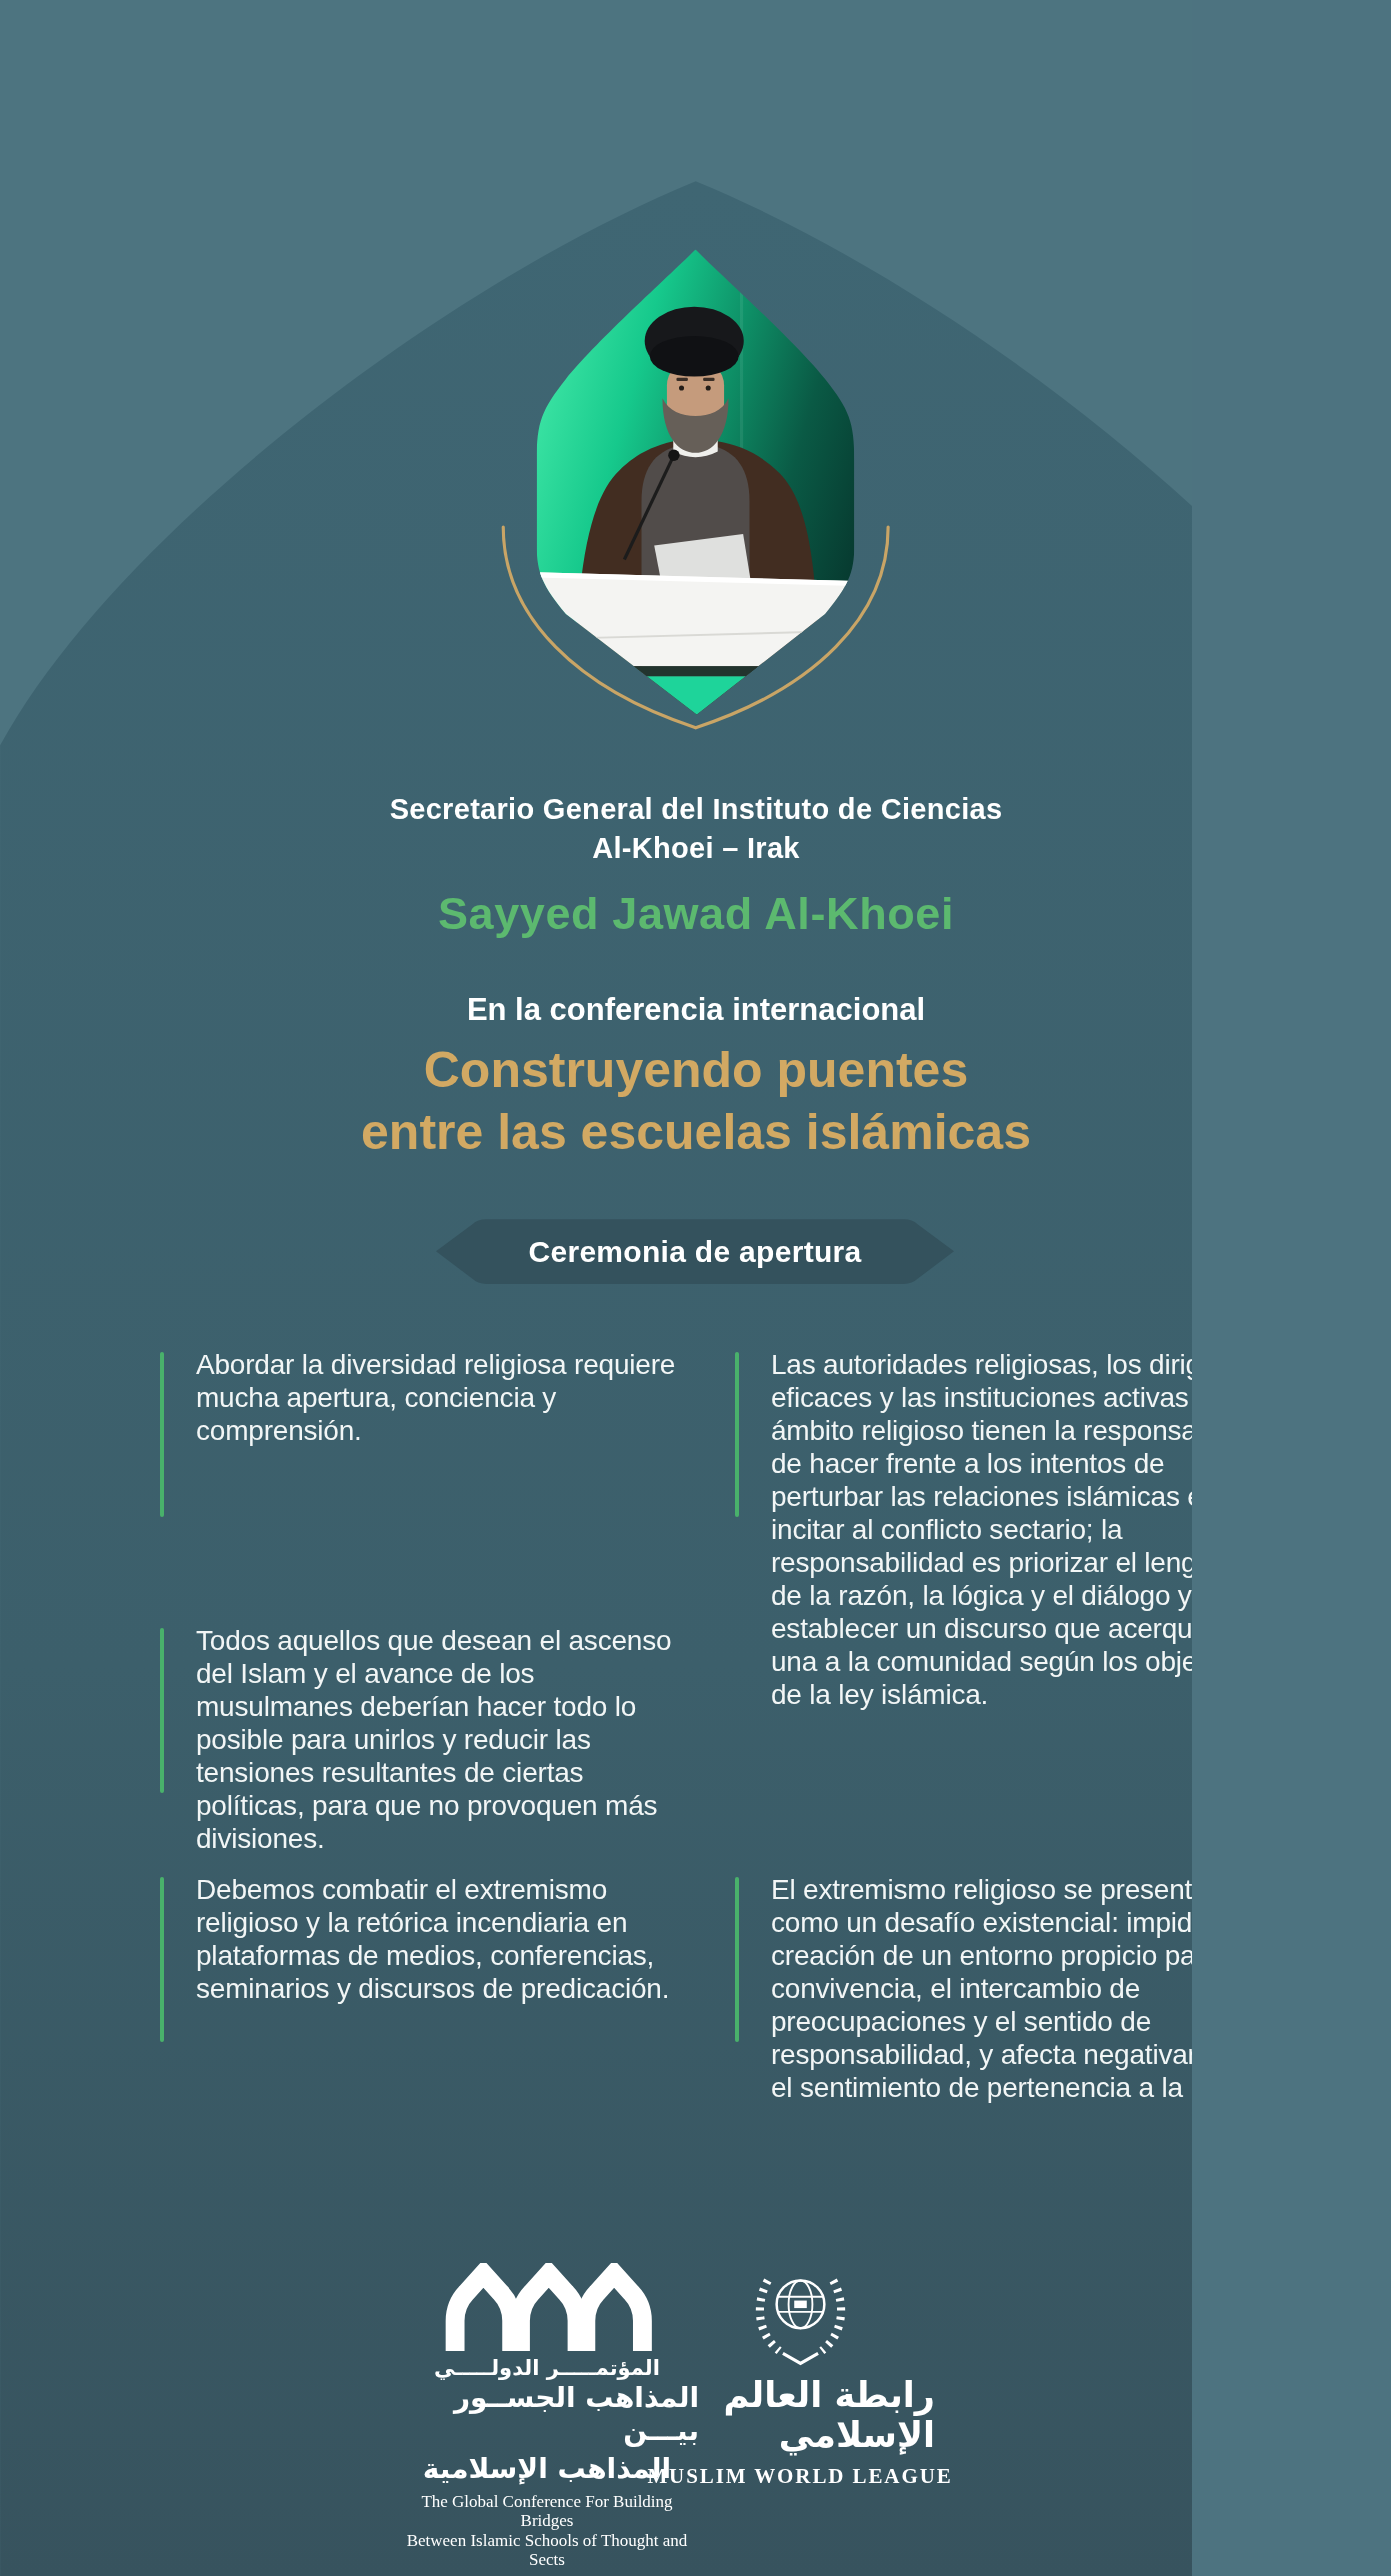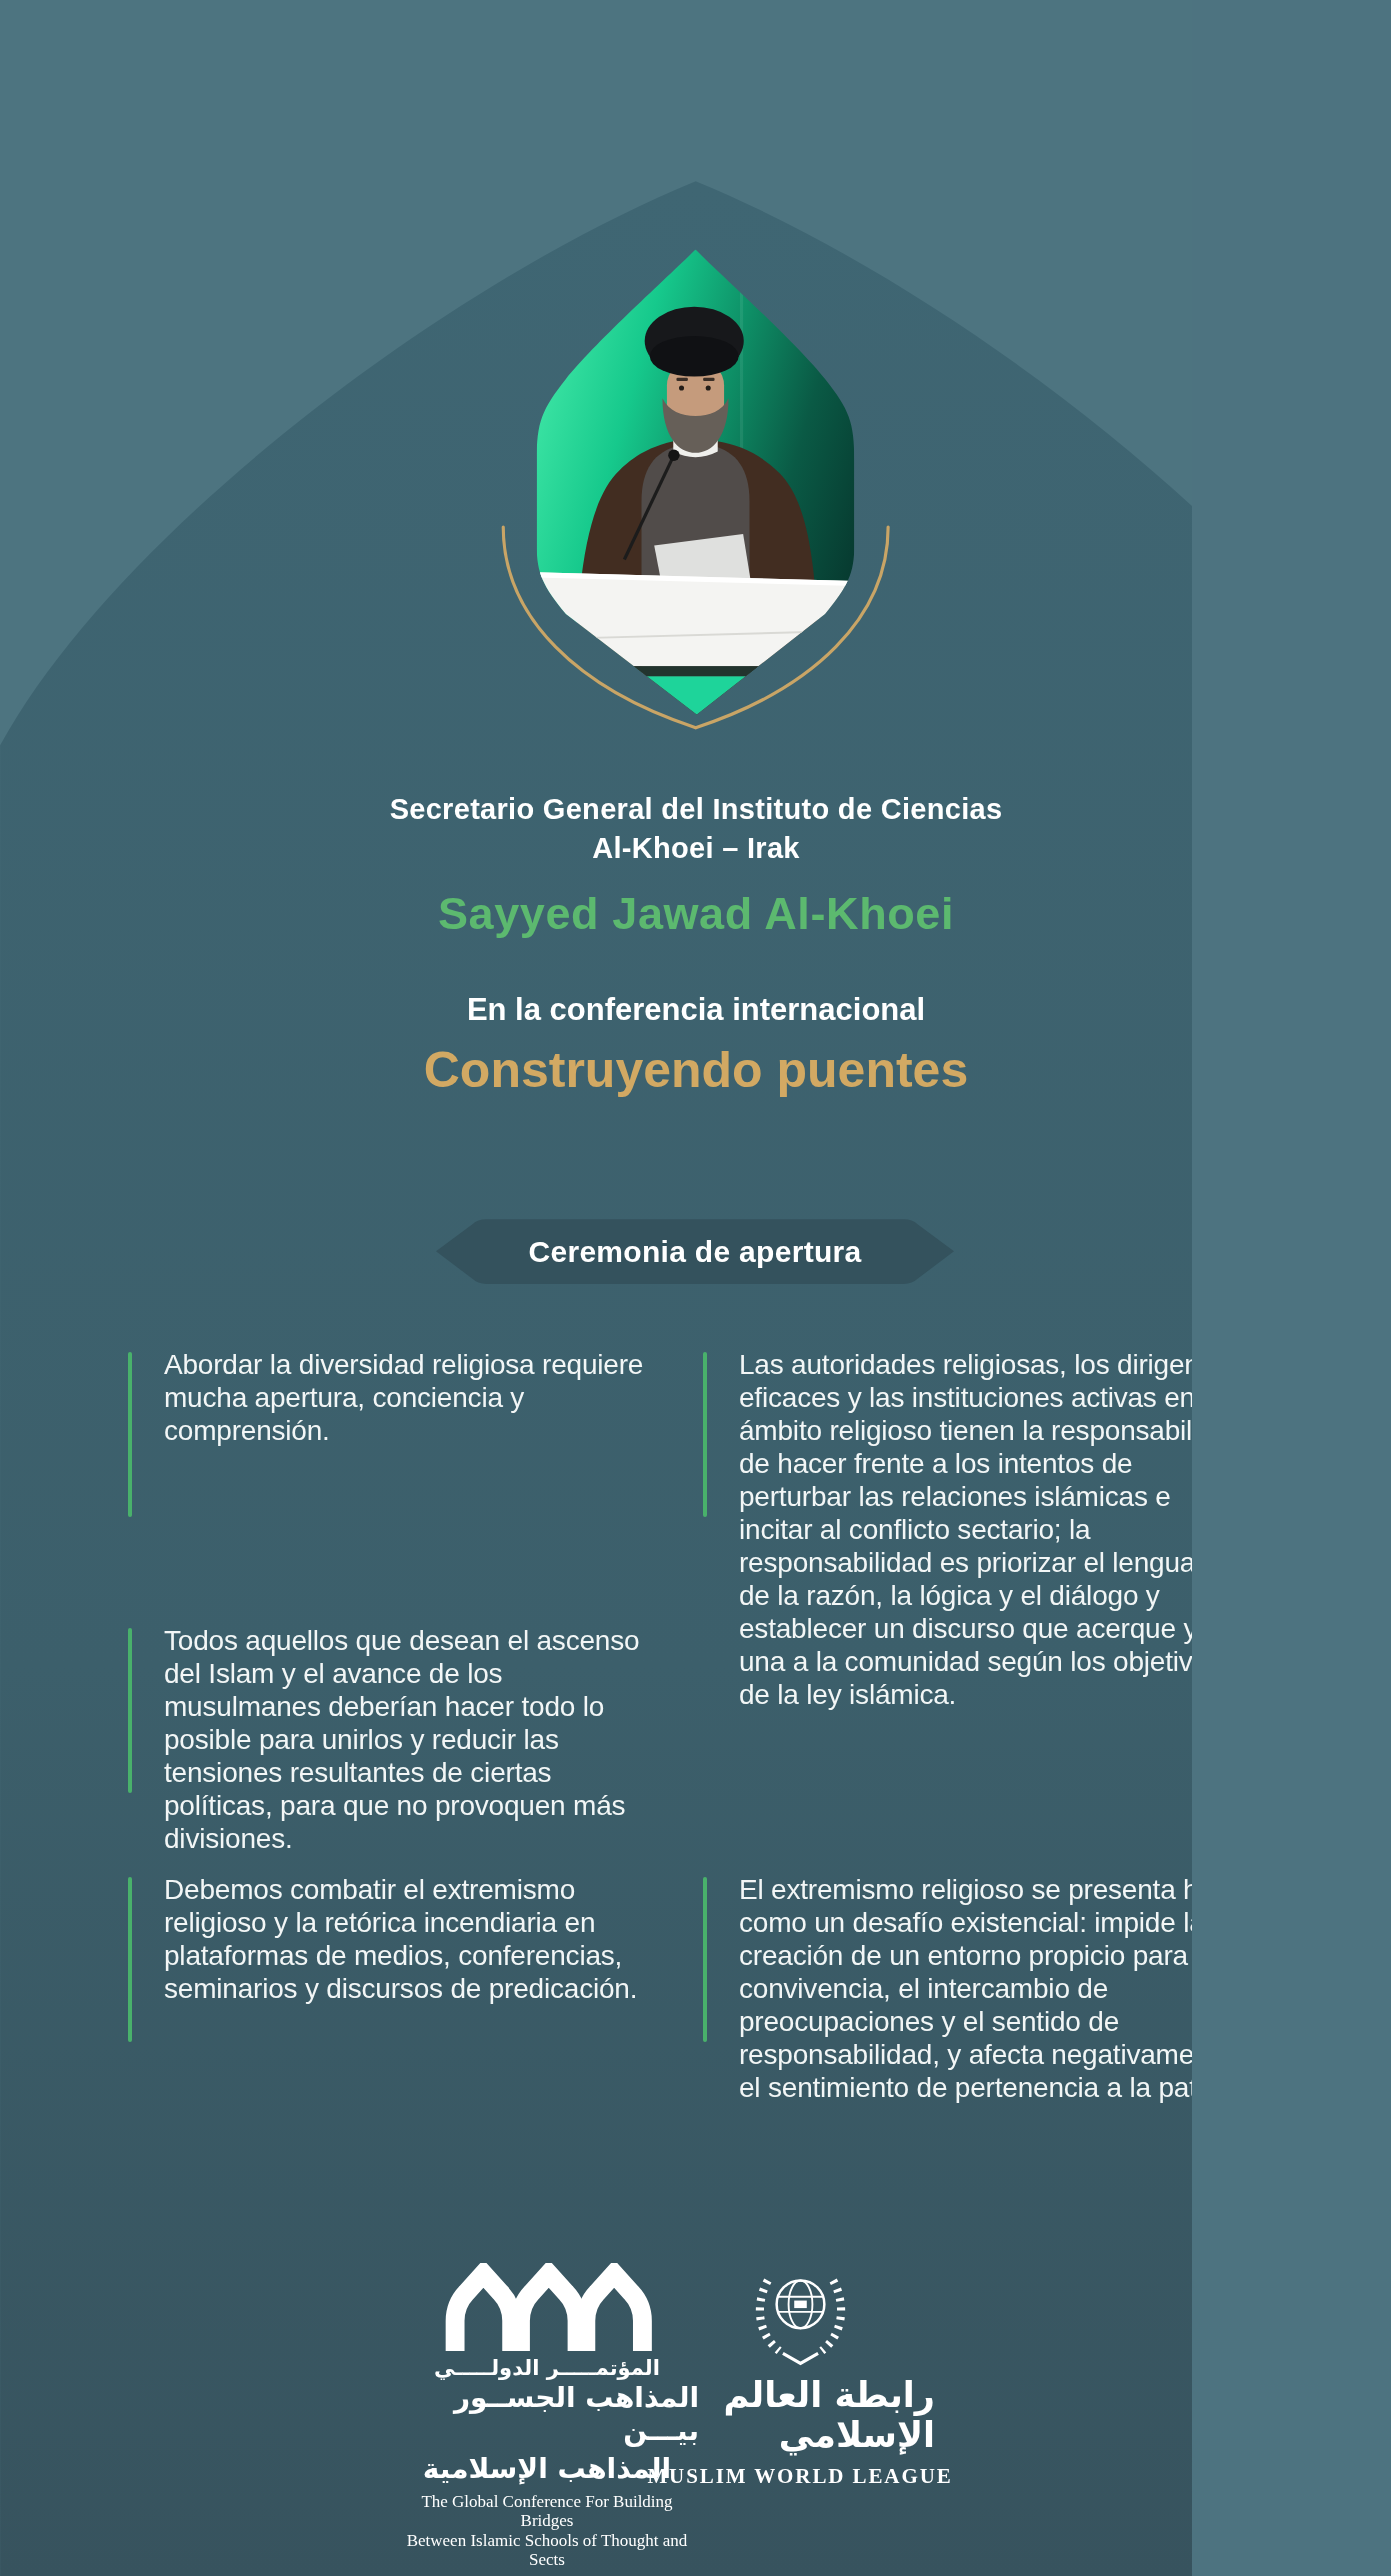--- a/index.html
+++ b/index.html
@@ -26,21 +26,21 @@
   
   .badge { position:absolute; left:436px; top:1219px; width:518px; height:65px; }
   .badge svg { position:absolute; left:0; top:0; }
   .badge .badge-label {
     position:absolute; left:0; top:0; width:518px; height:65px;
     display:flex; align-items:center; justify-content:center;
     font-size:30px; font-weight:bold; color:#ffffff; letter-spacing:0.3px;
   }
 
   
-  .quote { position:absolute; padding-left:36px; font-size:28px; line-height:33px; letter-spacing:-0.2px; color:#f2f6f6; }
+  .quote { position:absolute; padding-left:36px; font-size:28px; line-height:33px; letter-spacing:-0.2px; color:#f2f6f6;margin-left:32px; }
   .quote .bar { position:absolute; left:0; top:3.8px; width:4.4px; height:165px; background:#49b16b; border-radius:2.5px; }
   .q-l { left:128px; width:517px; }
   .q-r { left:703px; width:546px; }
   .q1 { top:1348px; }
   .q2 { top:1624px; }
   .q3 { top:1873px; }
   .q4 { top:1348px; }
   .q5 { top:1873px; }
 
   
@@ -124,20 +124,21 @@
     <div class="role-line">Secretario General del Instituto de Ciencias</div>
     <div class="role-line">Al-Khoei – Irak</div>
   </div>
 
   <div class="ctext speaker-name">Sayyed Jawad Al-Khoei</div>
 
   <div class="ctext kicker">En la conferencia internacional</div>
 
   <div class="ctext gold-title">
     <div>Construyendo puentes</div>
+    <div>entre las escuelas islámicas</div>
   </div>
 
   <div class="badge">
     <svg width="518" height="65" viewBox="0 0 824 103">
       <path d="M0,51 L58,8 Q66,0 80,0 L744,0 Q758,0 766,8 L824,51 L766,95 Q758,103 744,103 L80,103 Q66,103 58,95 Z" fill="#34525d"></path>
     </svg>
     <div class="badge-label">Ceremonia de apertura</div>
   </div>
 
   <div class="quote q-l q1">

